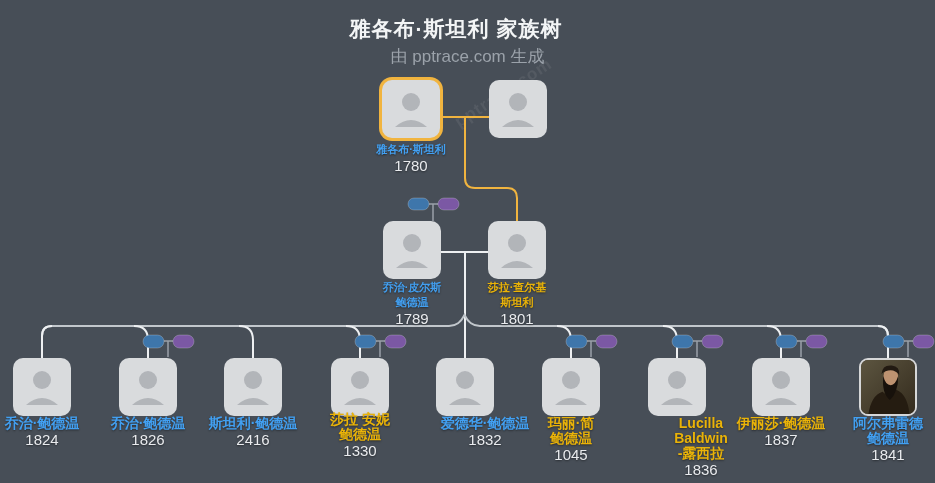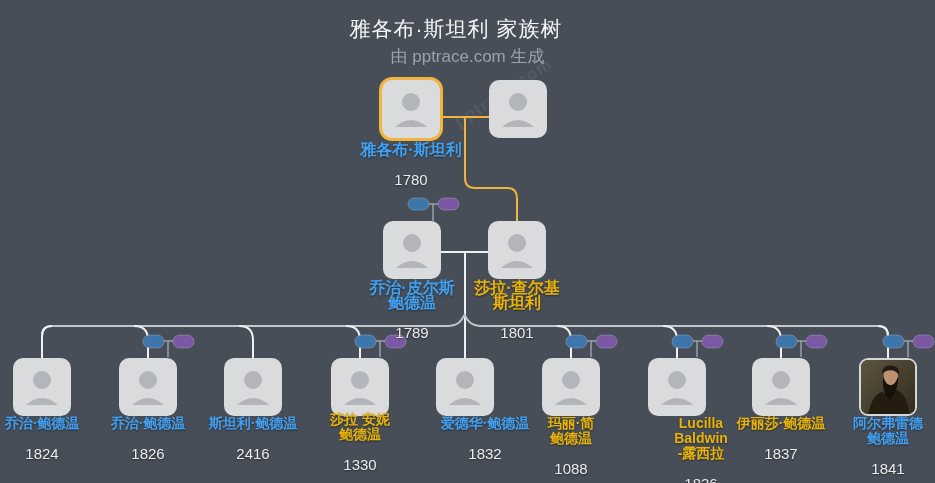--- a/index.html
+++ b/index.html
@@ -2,40 +2,40 @@
 <html><head>
 <meta charset="utf-8">
 <style>
   html,body{margin:0;padding:0}
   body{
     width:935px;height:483px;position:relative;overflow:hidden;
     background:#474e57;
     font-family:"Liberation Sans",sans-serif;
   }
   .title{position:absolute;top:15px;left:0;width:912px;text-align:center;
-    color:#f3f5f6;font-size:21px;font-weight:normal;letter-spacing:1px}
+    color:#f3f5f6;font-size:21px;font-weight:bold;letter-spacing:1px}
   .subtitle{position:absolute;top:45px;left:0;width:935px;text-align:center;
     color:#9ba2aa;font-size:17px}
   .watermark{position:absolute;color:rgba(255,255,255,0.07);font-weight:bold;
     font-size:17px;letter-spacing:1px;transform:rotate(-33deg);
     transform-origin:left bottom;white-space:nowrap;z-index:0}
   .wm1{left:462px;top:112px}
   svg.connectors{position:absolute;left:0;top:0;z-index:1}
   .card{position:absolute;width:58px;height:58px;background:#d9dbdd;
     border-radius:10px;z-index:2;box-sizing:border-box}
   .card.hl{box-shadow:0 0 0 3px #f1b43f}
   .card svg{display:block;width:100%;height:100%;border-radius:10px}
   .card.portrait{border:2px solid #d6d7d8;background:#3a3224;border-radius:9px}
   .card.portrait svg{border-radius:7px}
   .plabel{position:absolute;z-index:3;text-align:center;line-height:15px}
   .pname{font-size:14px;font-weight:bold;text-shadow:0 1px 2px rgba(0,0,0,.45)}
-  .gen12 .pname{font-size:16px}
+  .gen12 .pname{font-size:11px}
   .blue{color:#42a0f2}
   .pink{color:#eab308}
-  .pyear{font-size:15px;color:#e9ebee;margin-top:15px;text-shadow:0 1px 2px rgba(0,0,0,.45)}
+  .pyear{font-size:15px;color:#e9ebee;margin-top:1px;text-shadow:0 1px 2px rgba(0,0,0,.45)}
 </style>
 </head>
 <body>
 
 <div class="title">雅各布·斯坦利 家族树</div>
 <div class="subtitle">由 pptrace.com 生成</div>
 <div class="watermark wm1">pptrace.com</div>
 
 <svg class="connectors" width="935" height="483">
 
@@ -204,21 +204,21 @@
 
 <div class="card" style="left:542px;top:358px">
   <svg viewBox="0 0 58 58">
       <circle cx="29" cy="22" r="9" fill="#b2b5b9"></circle>
       <path d="M13 47 Q29 33 45 47 Z" fill="#b2b5b9"></path>
     </svg>
 </div>
 <div class="plabel" style="left:518px;top:416px;width:106px">
   <div class="pname pink">玛丽·简</div>
   <div class="pname pink">鲍德温</div>
-  <div class="pyear">1088</div>
+  <div class="pyear">1045</div>
 </div>
 
 <div class="card" style="left:648px;top:358px">
   <svg viewBox="0 0 58 58">
       <circle cx="29" cy="22" r="9" fill="#b2b5b9"></circle>
       <path d="M13 47 Q29 33 45 47 Z" fill="#b2b5b9"></path>
     </svg>
 </div>
 <div class="plabel" style="left:648px;top:416px;width:106px">
   <div class="pname pink">Lucilla</div>

